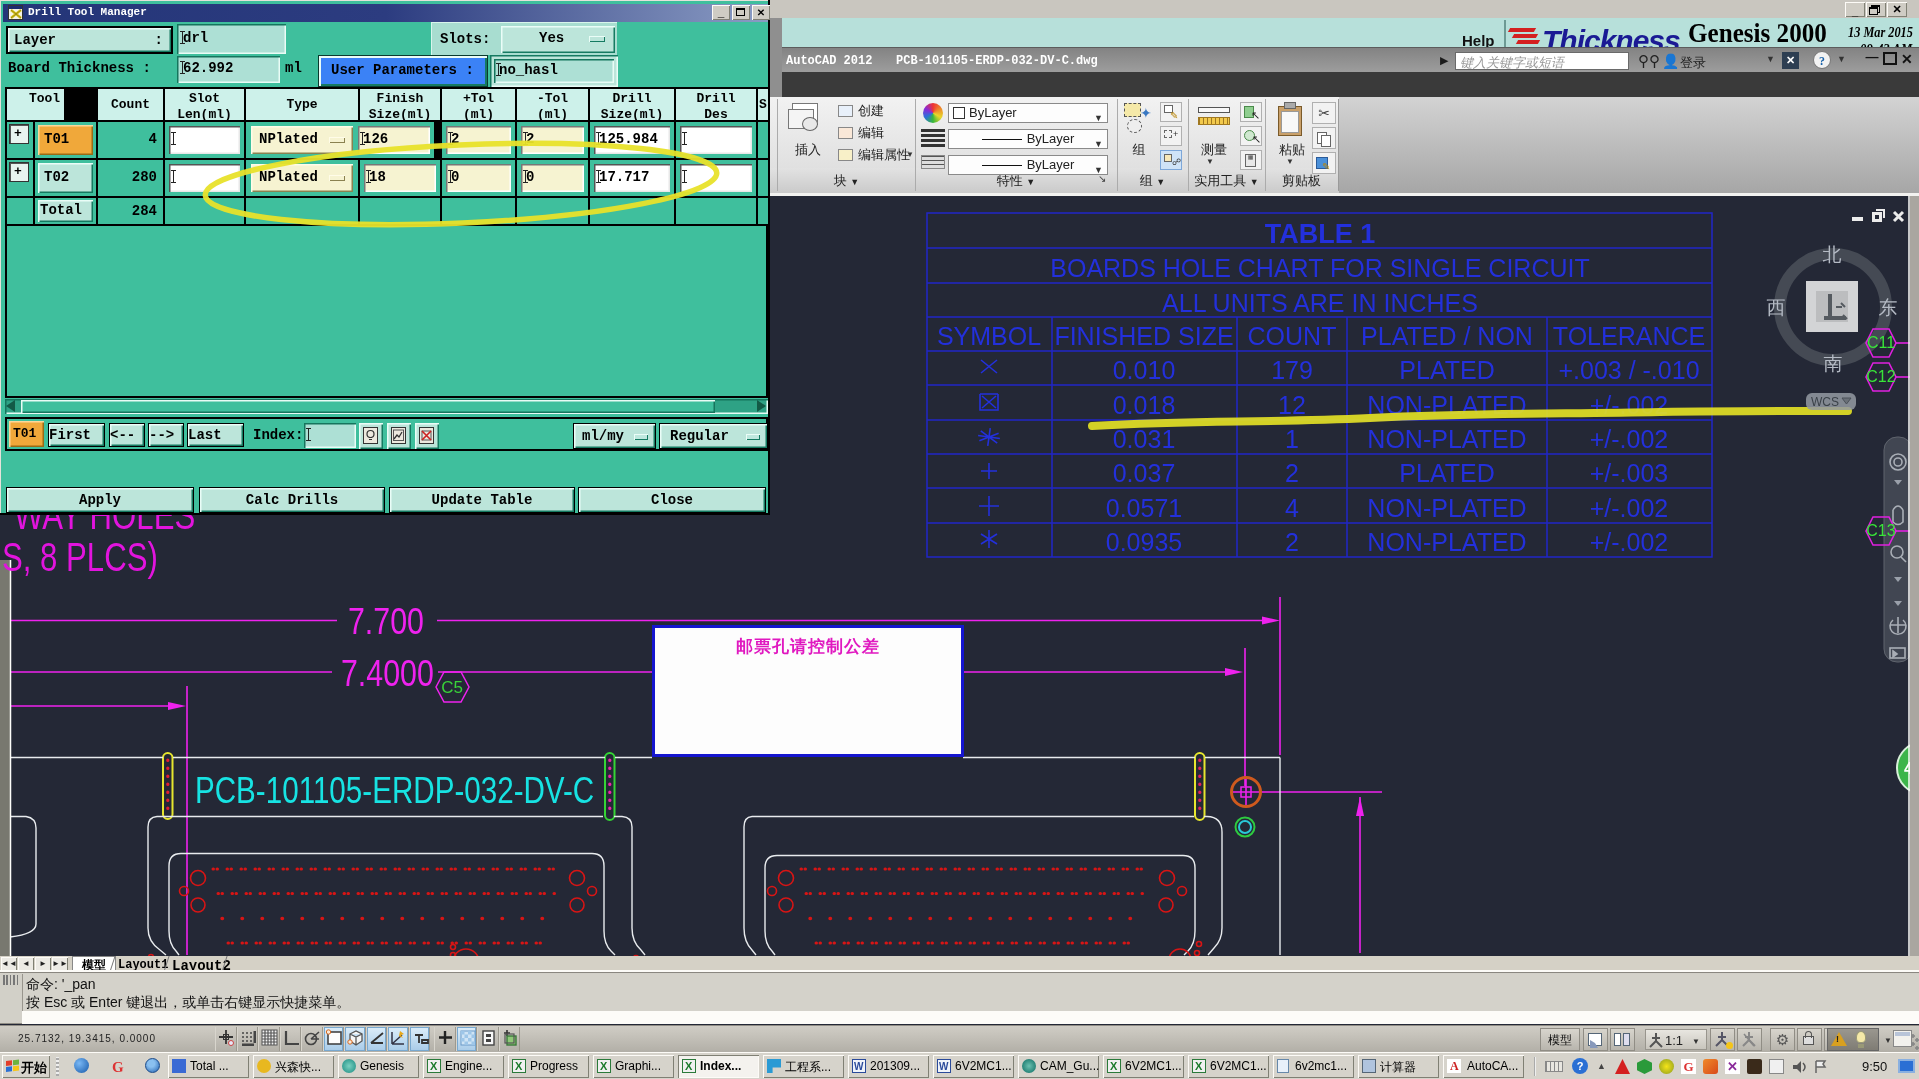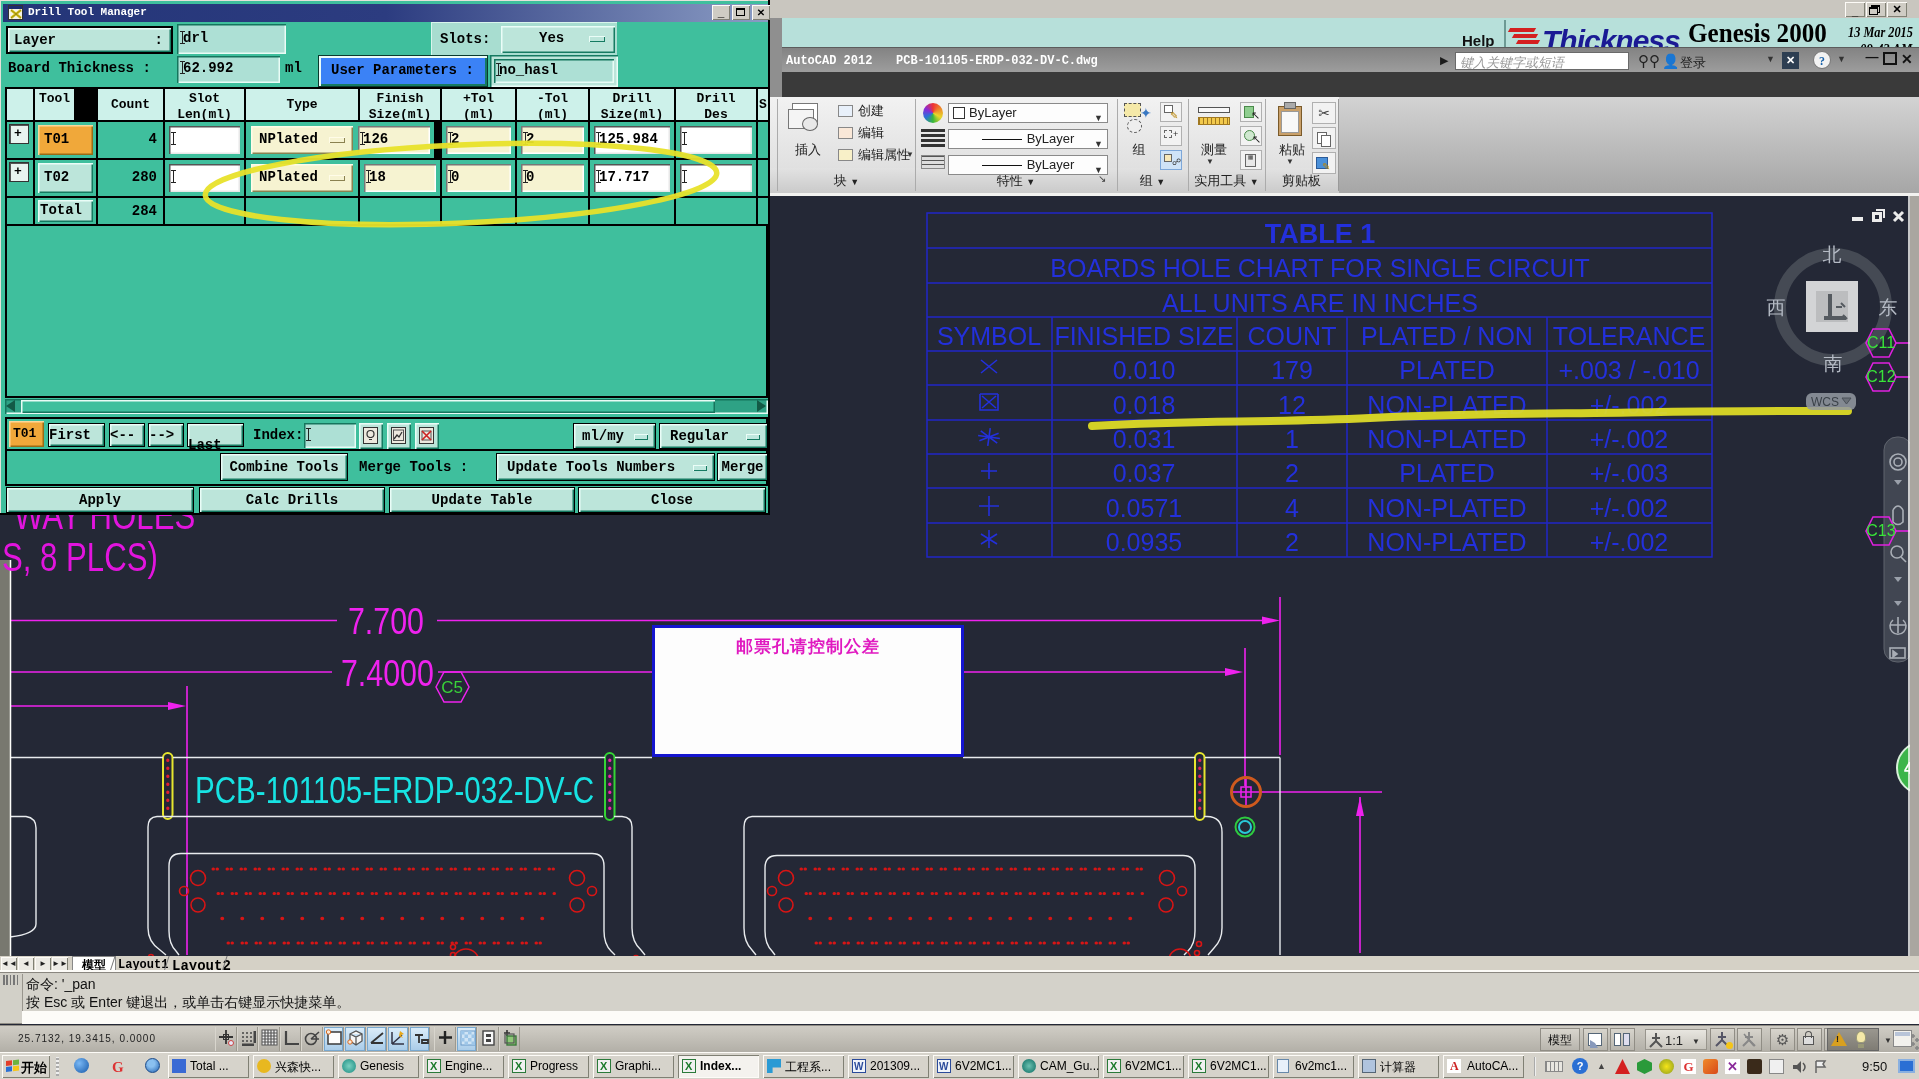--- a/index.html
+++ b/index.html
@@ -623,21 +623,21 @@
     </div>
  <div class="ab" style="left:490px;top:55px;width:128px;height:32px;background:#bce5da;box-shadow:inset 1.5px 1.5px 0 #157a61,inset -1.5px -1.5px 0 #eafdf7">
       <span class="ab ts" style="left:4px;top:4px;right:4px;bottom:4px;background:#ade0d5;padding:3px 0 0 4px"><span class="cur"></span>no_hasl</span>
     </div>
 
  <div class="ab" style="left:5px;top:87px;width:763px;height:311px;border:2px solid #000;border-top:none"></div>
 
  <div class="ab" style="left:5px;top:87px;width:763px;height:139px;background:#000">
 
   <div class="ab hc" style="left:2px;top:2px;width:26px;height:31px"></div>
-  <div class="ab hc" style="left:30px;top:2px;width:39px;height:31px;">Tool</div>
+  <div class="ab hc" style="left:20px;top:2px;width:39px;height:31px;">Tool</div>
   <div class="ab hc" style="left:93px;top:2px;width:65px;height:31px;padding-top:8px">Count</div>
   <div class="ab hc" style="left:160px;top:2px;width:79px;height:31px">Slot<br>Len(ml)</div>
   <div class="ab hc" style="left:241px;top:2px;width:112px;height:31px;padding-top:8px">Type</div>
   <div class="ab hc" style="left:355px;top:2px;width:80px;height:31px">Finish<br>Size(ml)</div>
   <div class="ab hc" style="left:437px;top:2px;width:73px;height:31px">+Tol<br>(ml)</div>
   <div class="ab hc" style="left:512px;top:2px;width:71px;height:31px">-Tol<br>(ml)</div>
   <div class="ab hc" style="left:585px;top:2px;width:84px;height:31px">Drill<br>Size(ml)</div>
   <div class="ab hc" style="left:671px;top:2px;width:80px;height:31px">Drill<br>Des</div>
   <div class="ab hc" style="left:753px;top:2px;width:10px;height:31px;padding-top:8px;overflow:hidden">S</div>
 
@@ -720,21 +720,21 @@
   <div class="ab" style="left:1px;top:1px;width:0;height:0;border:6px solid transparent;border-right:9px solid #135a46;border-left:none"></div>
   <div class="ab tr" style="left:16px;top:1px;width:694px;height:13px;background:#3fbf9d"></div>
   <div class="ab" style="left:752px;top:1px;width:0;height:0;border:6px solid transparent;border-left:9px solid #135a46;border-right:none"></div>
  </div>
 
  <div class="ab" style="left:5px;top:417px;width:763px;height:34px;border:2px solid #000">
   <div class="ab" style="left:2px;top:2px;width:35px;height:26px;background:#f0a83a;box-shadow:inset 1.5px 1.5px 0 #fbd89a,inset -1.5px -1.5px 0 #9a6a14;padding:5px 0 0 4px;font-size:13px">T01</div>
   <div class="ab tealbtn bb" style="left:41px;top:4px;width:57px;height:24px;padding-top:3px">First</div>
   <div class="ab tealbtn bb" style="left:102px;top:4px;width:36px;height:24px;padding-top:3px">&lt;--</div>
   <div class="ab tealbtn bb" style="left:141px;top:4px;width:36px;height:24px;padding-top:3px">--&gt;</div>
-  <div class="ab tealbtn bb" style="left:180px;top:4px;width:57px;height:24px;padding-top:13px">Last</div>
+  <div class="ab tealbtn bb" style="left:180px;top:4px;width:57px;height:24px;padding-top:3px">Last</div>
   <div class="ab" style="left:246px;top:8px">Index:</div>
   <div class="ab ts" style="left:297px;top:4px;width:52px;height:25px;background:#ade0d5;padding:4px 0 0 4px"><span class="cur"></span></div>
   <div class="ab tealbtn" style="left:352px;top:4px;width:24px;height:26px">
         <span class="ab" style="left:4px;top:4px;width:15px;height:17px;background:#ece8de;border:1px solid #333"><svg width="13" height="15">
             <circle cx="6.5" cy="6" r="3.5" fill="none" stroke="#333" stroke-width="1.2"></circle>
             <path d="M5,9.5 h3 M5,11.5 h3" stroke="#333" stroke-width="1"></path>
           </svg></span>
       </div>
   <div class="ab tealbtn" style="left:380px;top:4px;width:24px;height:26px">
         <span class="ab" style="left:4px;top:4px;width:15px;height:17px;background:#ece8de;border:1px solid #333"><svg width="13" height="15">
@@ -751,29 +751,20 @@
   <div class="ab tealbtn bb" style="left:566px;top:4px;width:83px;height:26px">
         <span class="ab" style="left:8px;top:4px">ml/my</span>
         <span class="ab" style="left:60px;top:10px;width:14px;height:6px;background:#bfe8de;box-shadow:inset 1px 1px 0 #eafdf7,inset -1px -1px 0 #157a61"></span>
       </div>
   <div class="ab tealbtn bb" style="left:652px;top:4px;width:109px;height:26px">
         <span class="ab" style="left:10px;top:4px">Regular</span>
         <span class="ab" style="left:86px;top:10px;width:14px;height:6px;background:#bfe8de;box-shadow:inset 1px 1px 0 #eafdf7,inset -1px -1px 0 #157a61"></span>
       </div>
  </div>
 
- <div class="ab" style="left:5px;top:449px;width:763px;height:37px;border:2px solid #000;border-top:none">
-  <div class="ab tealbtn bb" style="left:213px;top:4px;width:128px;height:28px;padding-top:5px;text-align:center">Combine Tools</div>
-  <div class="ab" style="left:352px;top:10px">Merge Tools :</div>
-  <div class="ab tealbtn bb" style="left:489px;top:4px;width:219px;height:28px">
-        <span class="ab" style="left:10px;top:5px">Update Tools Numbers</span>
-        <span class="ab" style="left:196px;top:11px;width:14px;height:6px;background:#bfe8de;box-shadow:inset 1px 1px 0 #eafdf7,inset -1px -1px 0 #157a61"></span>
-      </div>
-  <div class="ab tealbtn bb" style="left:710px;top:4px;width:51px;height:28px;padding-top:5px;text-align:center">Merge</div>
- </div>
 
  <div class="ab tealbtn bb" style="left:6px;top:487px;width:188px;height:26px;padding-top:4px;text-align:center">Apply</div>
  <div class="ab tealbtn bb" style="left:199px;top:487px;width:186px;height:26px;padding-top:4px;text-align:center">Calc Drills</div>
  <div class="ab tealbtn bb" style="left:389px;top:487px;width:186px;height:26px;padding-top:4px;text-align:center">Update Table</div>
  <div class="ab tealbtn bb" style="left:578px;top:487px;width:188px;height:26px;padding-top:4px;text-align:center">Close</div>
 
  <svg class="ab" style="left:198px;top:140px" width="535" height="92" viewBox="0 0 535 92">
   <ellipse cx="263" cy="44" rx="256" ry="39" transform="rotate(-2.5 263 44)" fill="none" stroke="#e8e22a" stroke-width="5.5" opacity="0.95"></ellipse>
  </svg>
 </div>

